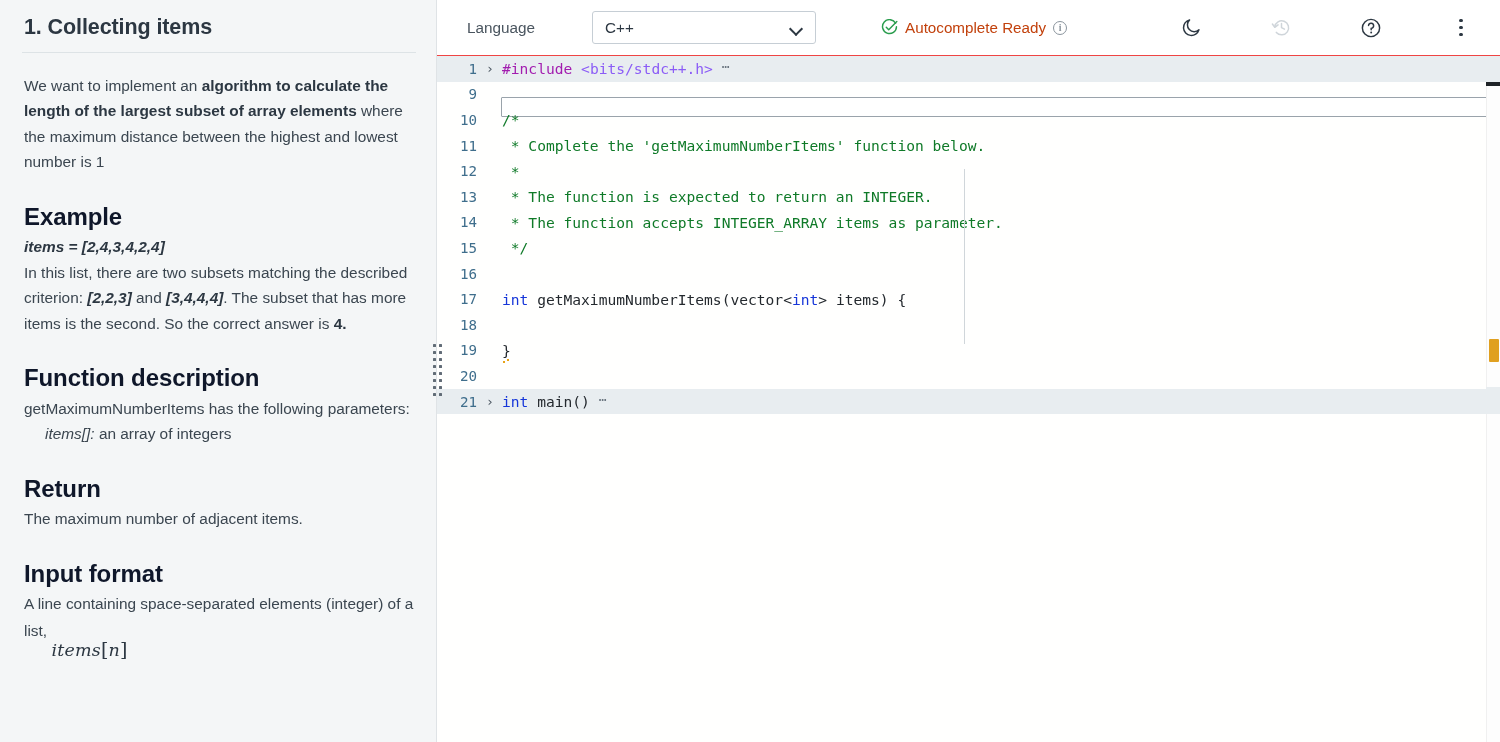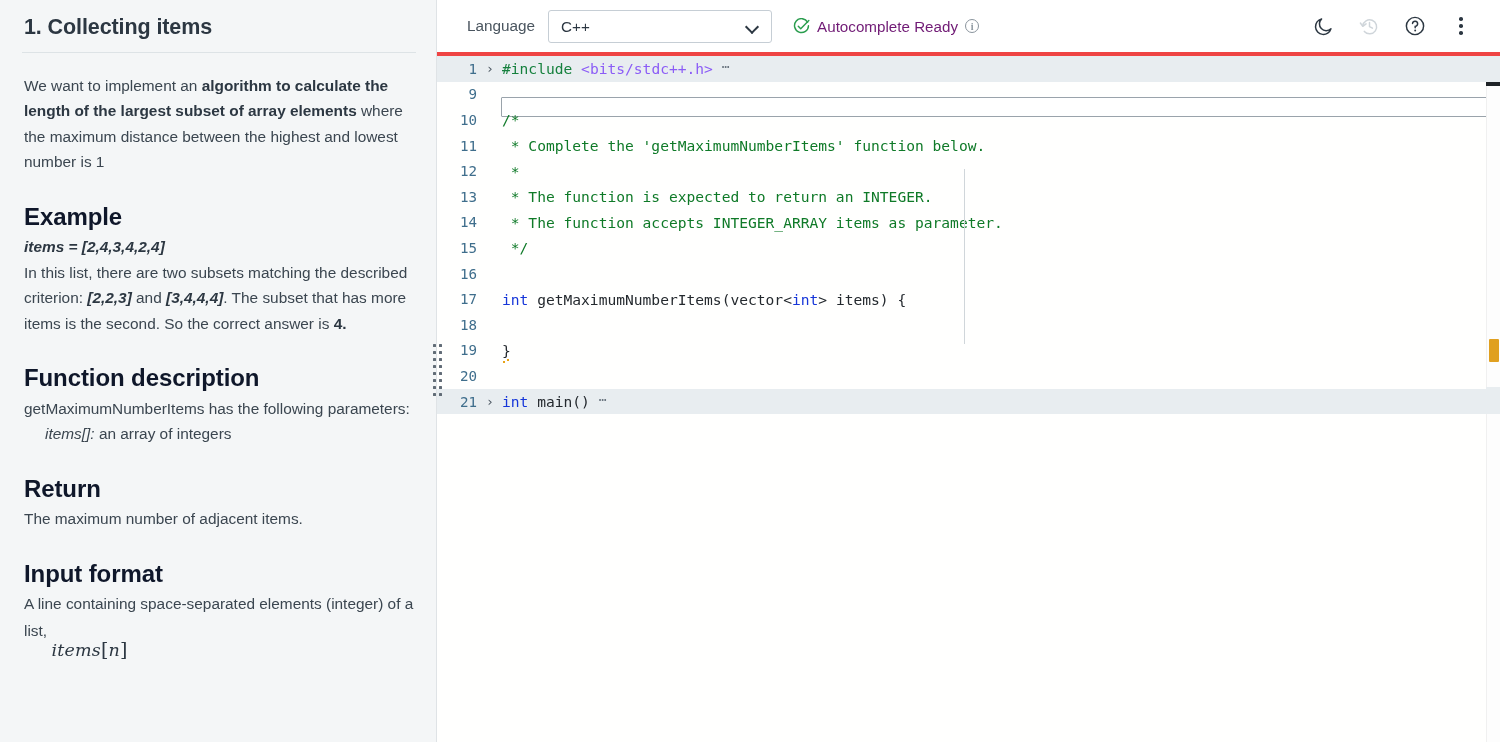--- a/index.html
+++ b/index.html
@@ -123,25 +123,26 @@
     display: flex;
     flex-direction: column;
     position: relative;
     overflow: hidden;
   }
 
   
   #toolbar {
     height: 56px;
     flex: 0 0 56px;
-    border-bottom: 4px solid #ef4444;
+    border-bottom: 1px solid #ef4444;
     display: flex;
     align-items: center;
     padding: 0 22px 0 30px;
     background: #fff;
+    gap: 44px;
   }
   .lang-label {
     font-size: 15.3px;
     color: #4a555f;
     margin-right: 13px;
   }
   .lang-select {
     width: 224px;
     height: 33px;
     border: 1px solid #c6ced5;
@@ -172,21 +173,21 @@
     transform: rotate(45deg);
   }
   .ac-status {
     display: flex;
     align-items: center;
     margin-left: 21px;
     gap: 7px;
   }
   .ac-text {
     font-size: 15.2px;
-    color: #701a75;
+    color: #c2410c;
   }
   .info-dot {
     width: 14px; height: 14px;
     border-radius: 50%;
     border: 1.3px solid #8a949d;
     color: #8a949d;
     font-size: 10px;
     line-height: 11px;
     text-align: center;
     font-family: "Liberation Serif", serif;
@@ -252,21 +253,21 @@
     font-size: 13px;
     user-select: none;
     cursor: pointer;
   }
   .code {
     flex: 1 1 auto;
     position: relative;
     padding-left: 1px;
     color: #24292e;
   }
-  .tkn-pre  { color: #15803d; }
+  .tkn-pre  { color: #a21caf; }
   .tkn-str  { color: #8b5cf6; }
   .tkn-kw   { color: #1636d9; }
   .tkn-cmt  { color: #0f7a28; }
   .ellip {
     color: #6b7680;
     letter-spacing: 1px;
     font-size: 13px;
     position: relative;
     top: -3px;
   }

